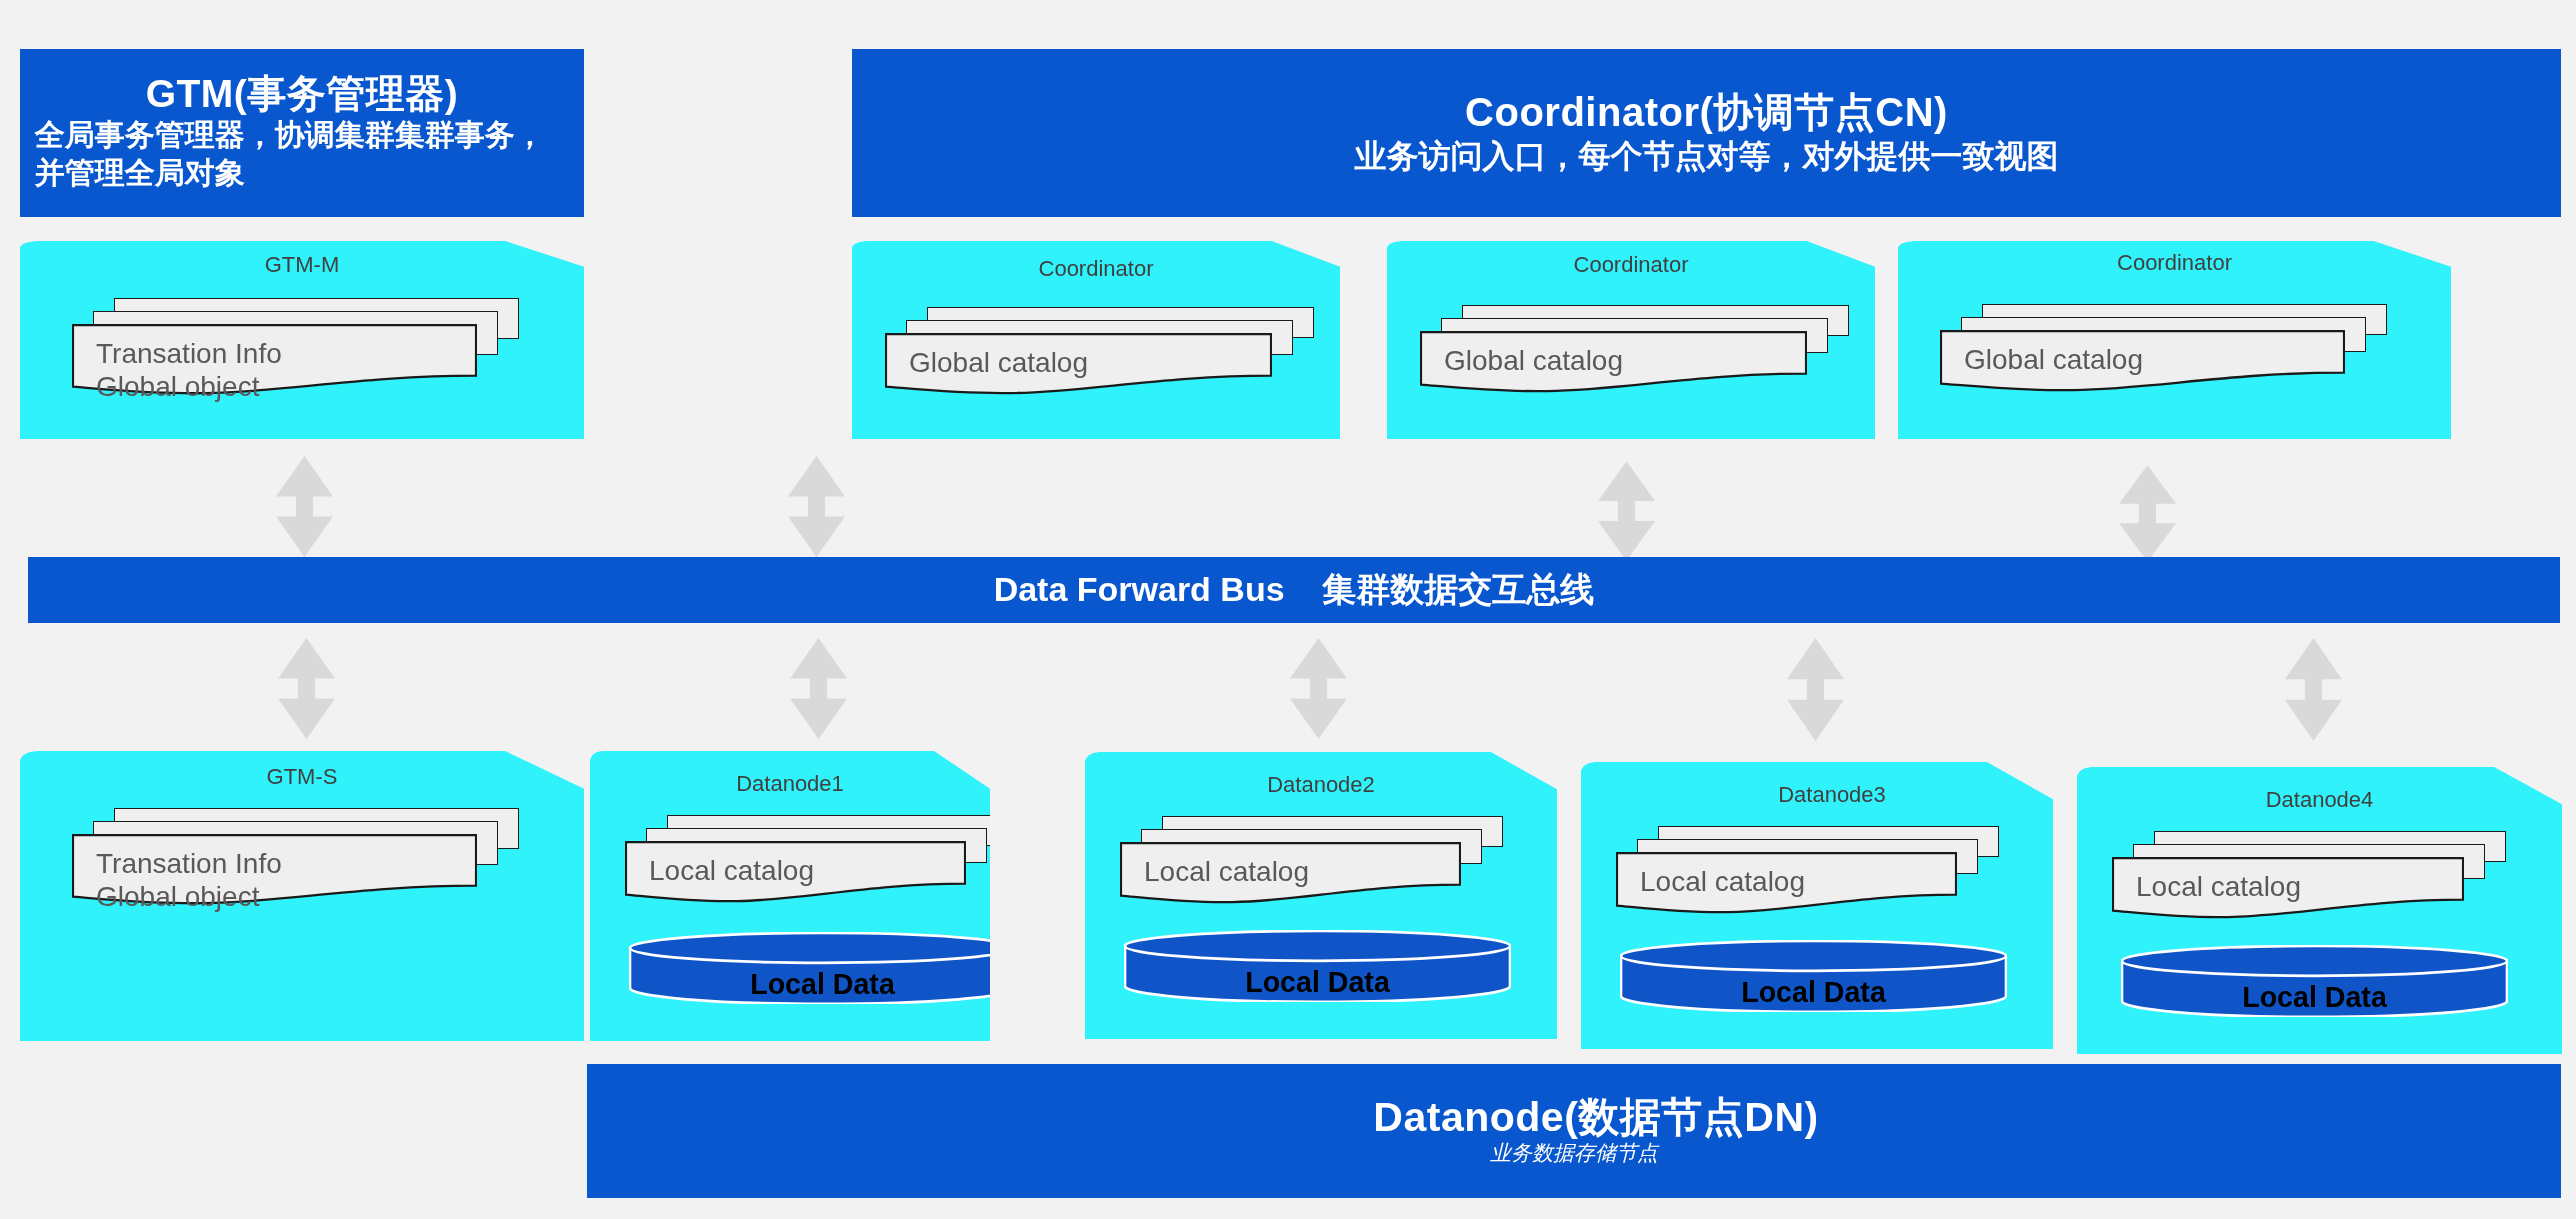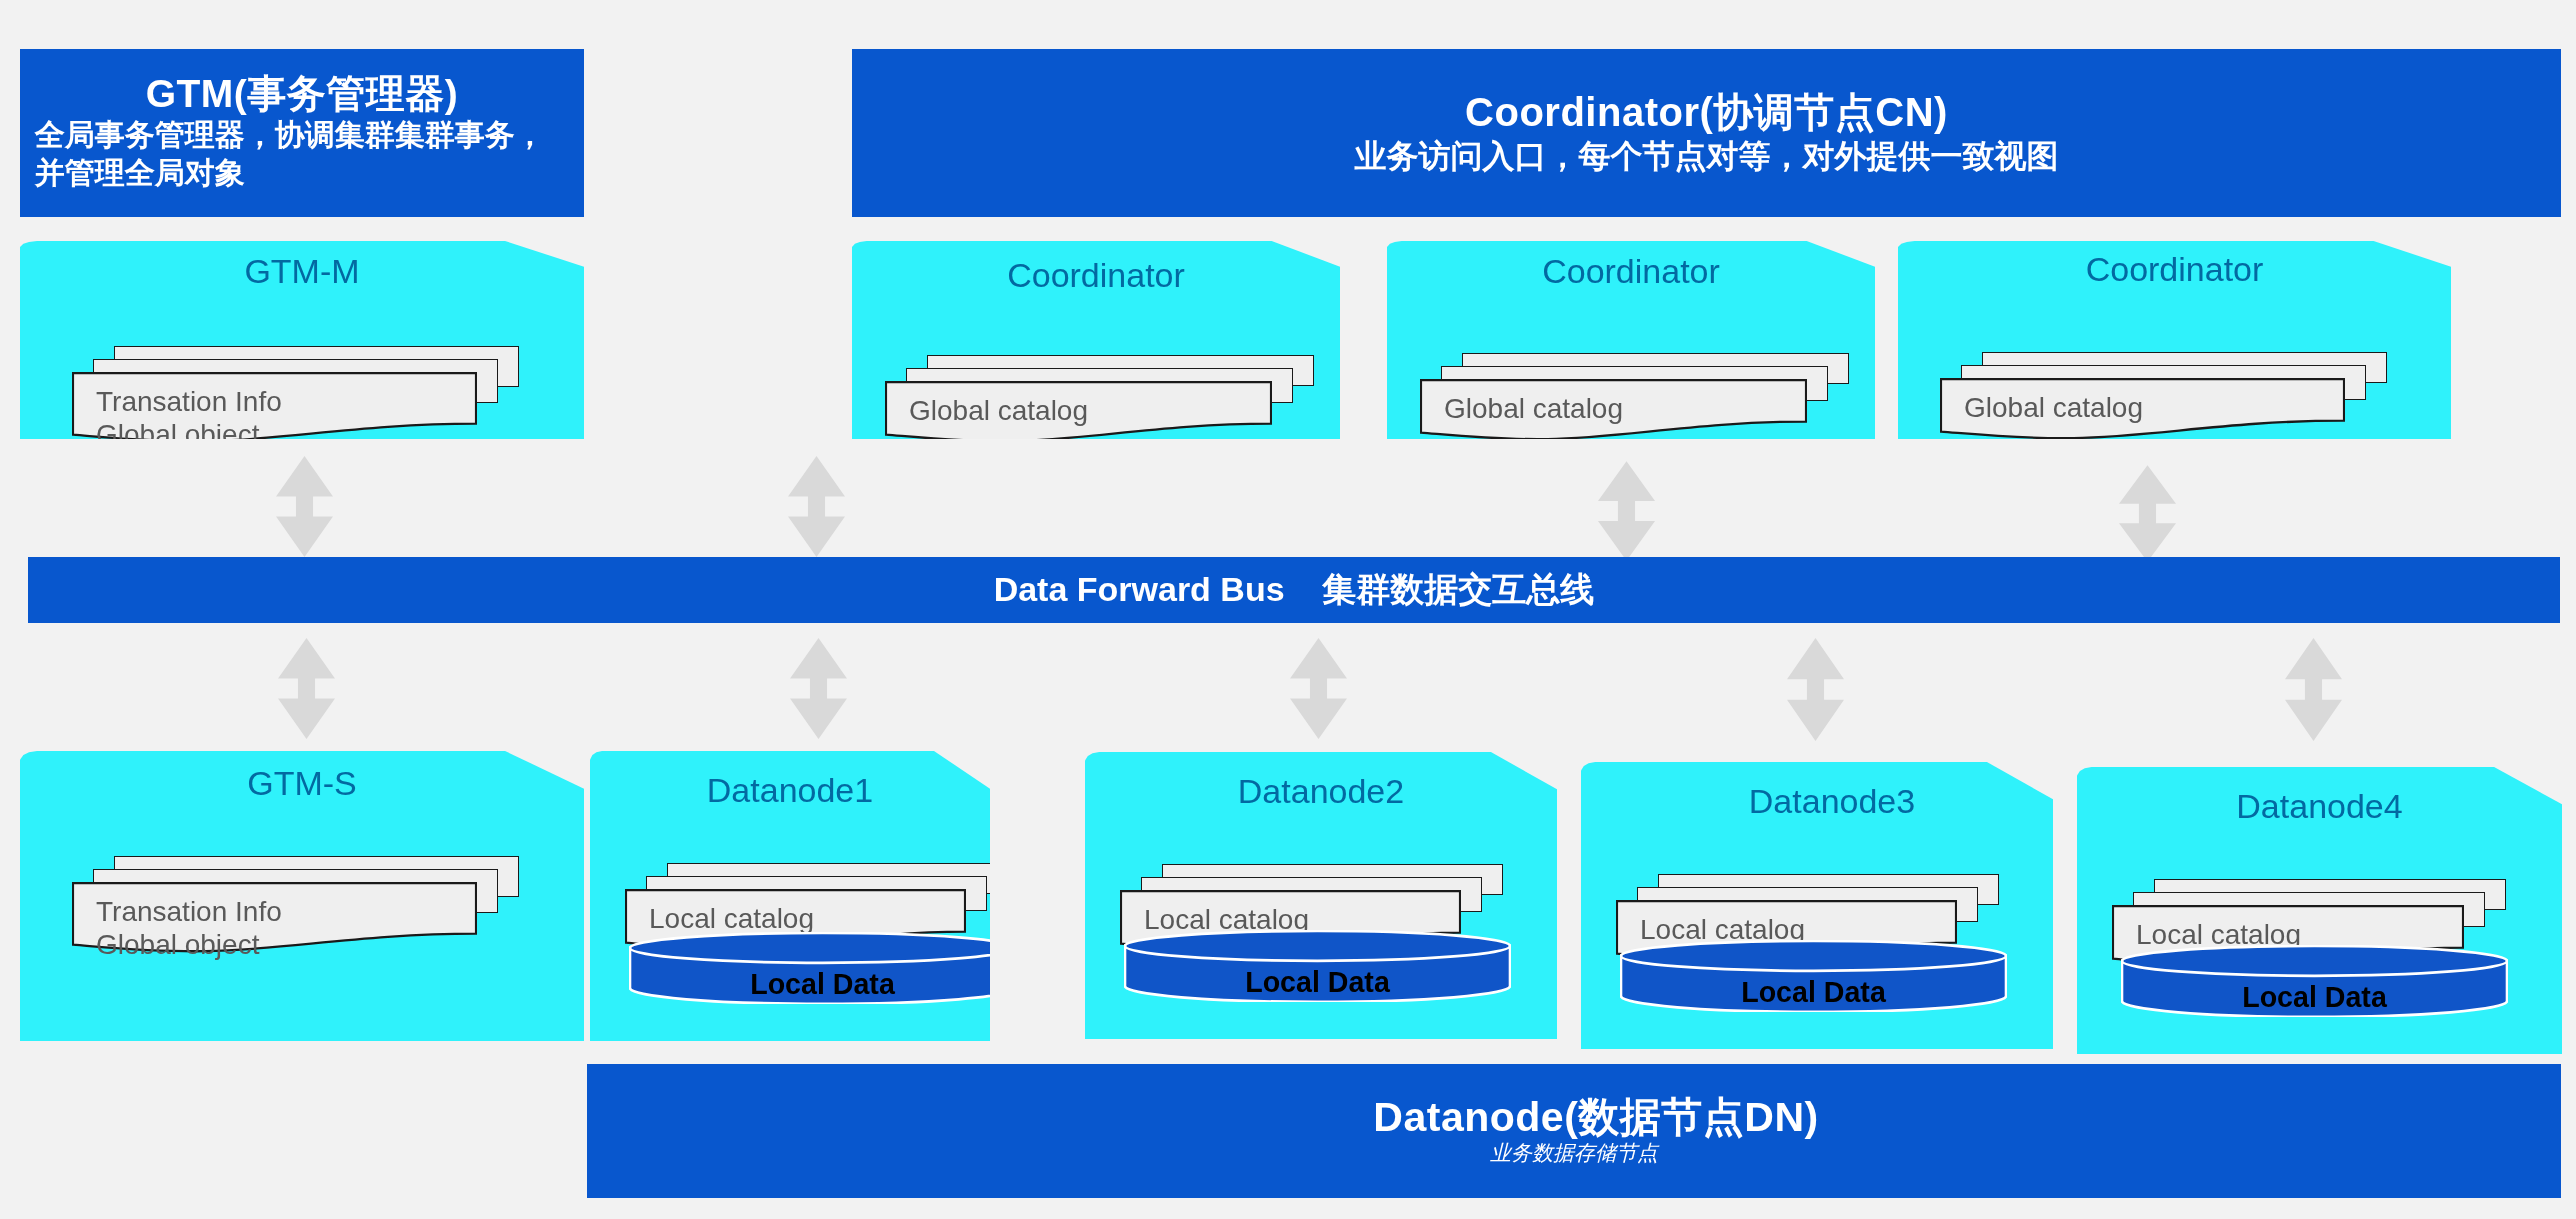--- a/index.html
+++ b/index.html
@@ -80,29 +80,28 @@
     background: #2FF2FB;
     box-sizing: border-box;
     
     clip-path: polygon(0% 3%, 0.6% 1.4%, 1.6% 0.45%, 3% 0%,
                        86% 0%, 100% 13%, 100% 100%, 0% 100%);
   }
   .node-title {
     position: absolute;
     left: 0; right: 0;
     text-align: center;
-    color: #0369a1;
-    font-size: 34px;
+    color: #404040;
+    font-size: 22px;
     white-space: nowrap;
   }
 
   
   .cardstack {
     position: absolute;
-    margin-top: 48px;
   }
   .card {
     position: absolute;
     background: #EFEFEF;
     border: 1.8px solid #1a1a1a;
     box-sizing: border-box;
   }
   .card.back2 { opacity: 1; }
   .card.front {
     border: none;

